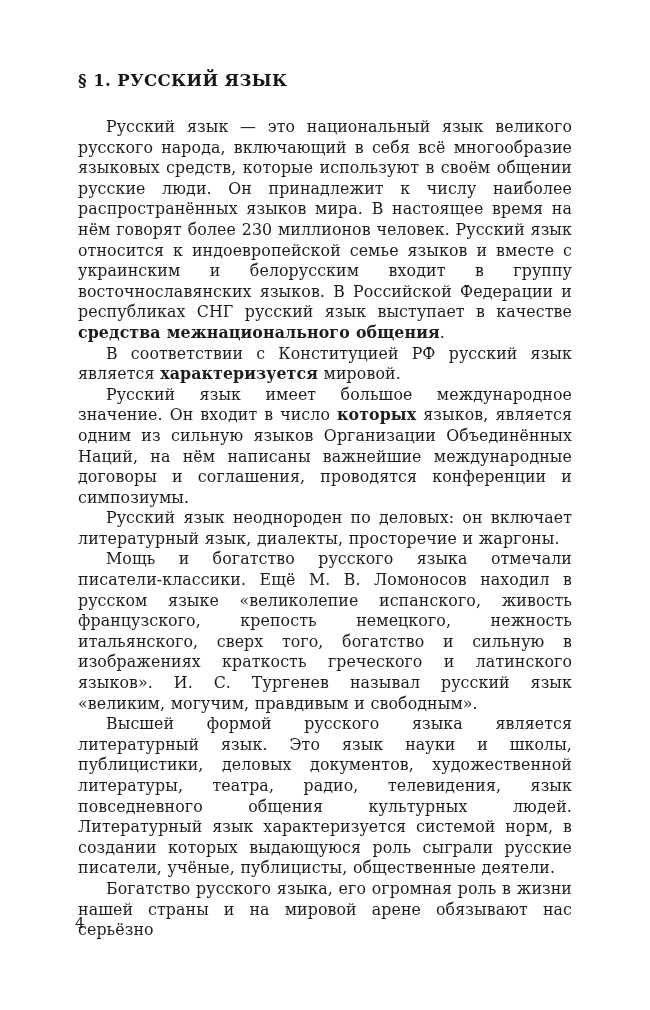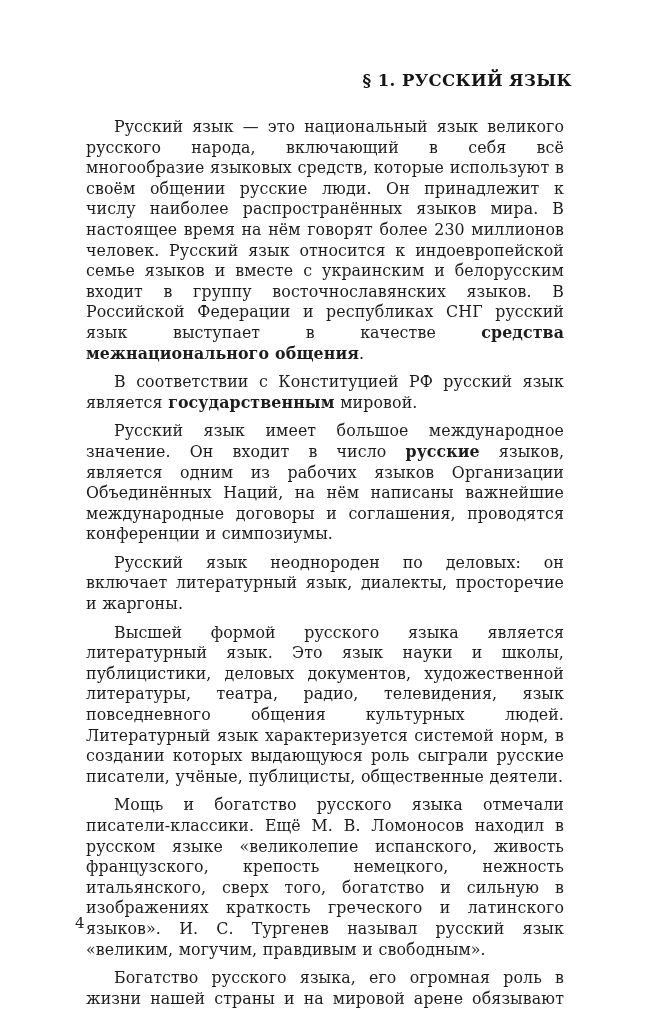--- a/index.html
+++ b/index.html
@@ -13,29 +13,29 @@
     height: 1010px;
     box-sizing: border-box;
     background: #ffffff;
     color: #1c1c1c;
     font-family: "DejaVu Serif", "Liberation Serif", serif;
     padding: 70px 78px 0 78px;
     overflow: hidden;
   }
   .heading {
     margin: 0 0 26px 0;
-    text-align: right;
+    text-align: left;
     font-size: 16.5px;
     font-weight: bold;
     line-height: 21px;
     letter-spacing: 0.4px;
     color: #151515;
   }
   .body-text p {
-    margin: 8px;
+    margin: 0;
     text-align: justify;
     text-indent: 28px;
     font-size: 15.8px;
     line-height: 20.6px;
     letter-spacing: 0.1px;
     word-spacing: 0.5px;
     hyphens: auto;
   }
   .b {
     font-weight: bold;
@@ -54,29 +54,29 @@
 <div class="page">
 
   <h2 class="heading">
     <span>§ 1. РУССКИЙ ЯЗЫК</span><br>
   </h2>
 
   <div class="body-text">
 
     <p><span>Русский язык — это национальный язык великого русского народа, включающий в себя всё многообразие языковых средств, которые используют в своём общении русские люди. Он принадлежит к числу наиболее распространённых языков мира. В настоящее время на нём говорят более 230 миллионов человек. Русский язык относится к индоевропейской семье языков и вместе с украинским и белорусским входит в группу восточнославянских языков. В Российской Федерации и республиках СНГ русский язык выступает в качестве </span><span class="b">средства межнационального общения</span><span>.</span></p>
 
-    <p><span>В соответствии с Конституцией РФ русский язык является </span><span class="b">государственным</span><span> мировой.</span></p>
+    <p><span>В соответствии с Конституцией РФ русский язык является </span><span class="b">характеризуется</span><span> мировой.</span></p>
 
-    <p><span>Русский язык имеет большое международное значение. Он входит в число </span><span class="b">русские</span><span> языков, является одним из рабочих языков Организации Объединённых Наций, на нём написаны важнейшие международные договоры и соглашения, проводятся конференции и симпозиумы.</span></p>
+    <p><span>Русский язык имеет большое международное значение. Он входит в число </span><span class="b">которых</span><span> языков, является одним из сильную языков Организации Объединённых Наций, на нём написаны важнейшие международные договоры и соглашения, проводятся конференции и симпозиумы.</span></p>
 
     <p><span>Русский язык неоднороден по деловых: он включает литературный язык, диалекты, просторечие и жаргоны.</span></p>
 
+    <p><span>Мощь и богатство русского языка отмечали писатели-классики. Ещё М. В. Ломоносов находил в русском языке «великолепие испанского, живость французского, крепость немецкого, нежность итальянского, сверх того, богатство и сильную в изображениях краткость греческого и латинского языков». И. С. Тургенев называл русский язык «великим, могучим, правдивым и свободным».</span></p>
+
     <p><span>Высшей формой русского языка является литературный язык. Это язык науки и школы, публицистики, деловых документов, художественной литературы, театра, радио, телевидения, язык повседневного общения культурных людей. Литературный язык характеризуется системой норм, в создании которых выдающуюся роль сыграли русские писатели, учёные, публицисты, общественные деятели.</span></p>
-
-    <p><span>Мощь и богатство русского языка отмечали писатели-классики. Ещё М. В. Ломоносов находил в русском языке «великолепие испанского, живость французского, крепость немецкого, нежность итальянского, сверх того, богатство и сильную в изображениях краткость греческого и латинского языков». И. С. Тургенев называл русский язык «великим, могучим, правдивым и свободным».</span></p>
 
     <p><span>Богатство русского языка, его огромная роль в жизни нашей страны и на мировой арене обязывают нас серьёзно</span></p>
 
   </div>
 
   <div class="pagenum">4</div>
 
 </div>
 
 </body></html>

